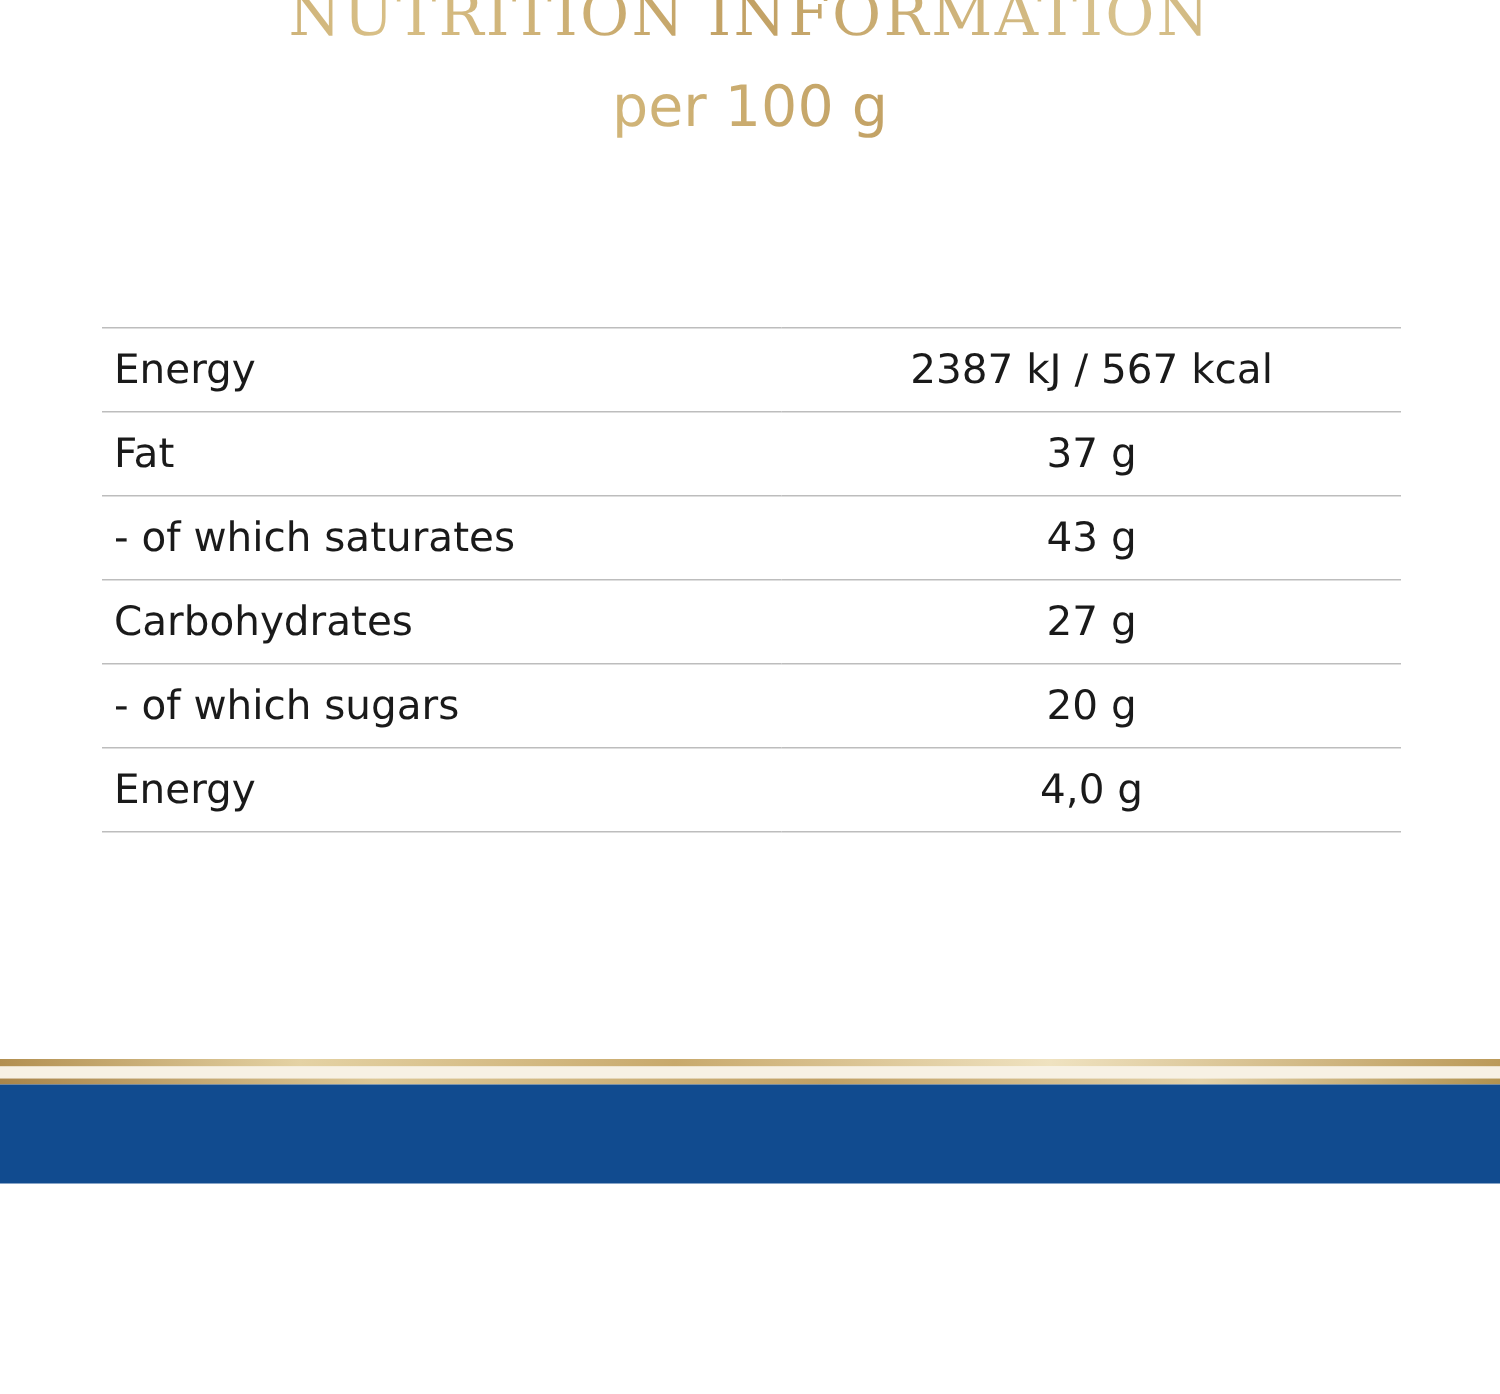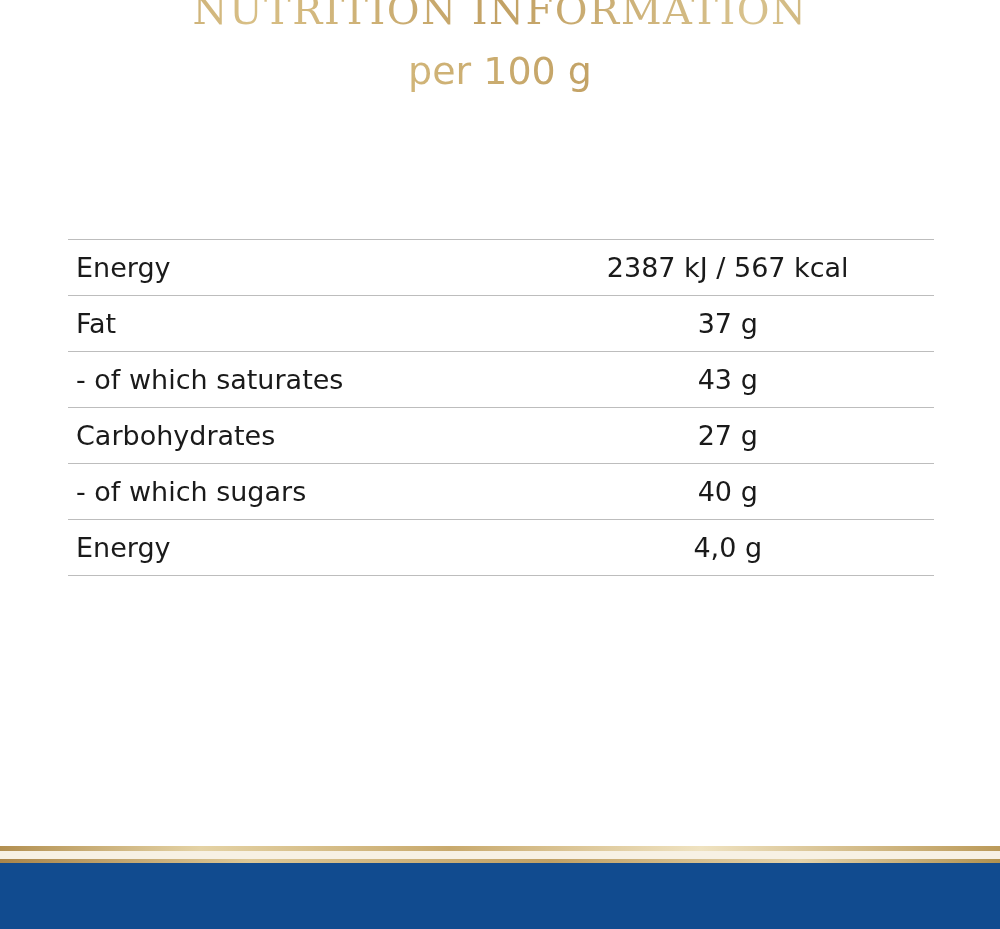--- a/index.html
+++ b/index.html
@@ -11,21 +11,21 @@
     height: 929px;
     background: #ffffff;
     font-family: "DejaVu Sans", sans-serif;
     overflow: hidden;
     position: relative;
   }
 
   .page {
     position: relative;
     width: 1000px;
-    height: 929px;
+    height: 789px;
     box-sizing: border-box;
   }
 
   
   .header {
     padding-top: 0px;
     text-align: center;
   }
   .title {
     font-family: "DejaVu Serif", serif;
@@ -57,21 +57,20 @@
     background-clip: text;
     color: transparent;
   }
 
   
   .table-wrap {
     position: absolute;
     left: 68px;
     top: 218px;
     width: 866px;
-    margin-top: 21px;
   }
   table.nutrition {
     width: 100%;
     border-collapse: collapse;
     font-family: "DejaVu Sans", sans-serif;
   }
   table.nutrition tr {
     border-bottom: 1px solid #bdbdbd;
   }
   table.nutrition tr:first-child {
@@ -144,21 +143,21 @@
         <tr>
           <td class="label">- of which saturates</td>
           <td class="value">43 g</td>
         </tr>
         <tr>
           <td class="label">Carbohydrates</td>
           <td class="value">27 g</td>
         </tr>
         <tr>
           <td class="label">- of which sugars</td>
-          <td class="value">40 g</td>
+          <td class="value">20 g</td>
         </tr>
         <tr>
           <td class="label">Energy</td>
           <td class="value">4,0 g</td>
         </tr>
       </tbody>
     </table>
   </div>
 
   <div class="footer">

